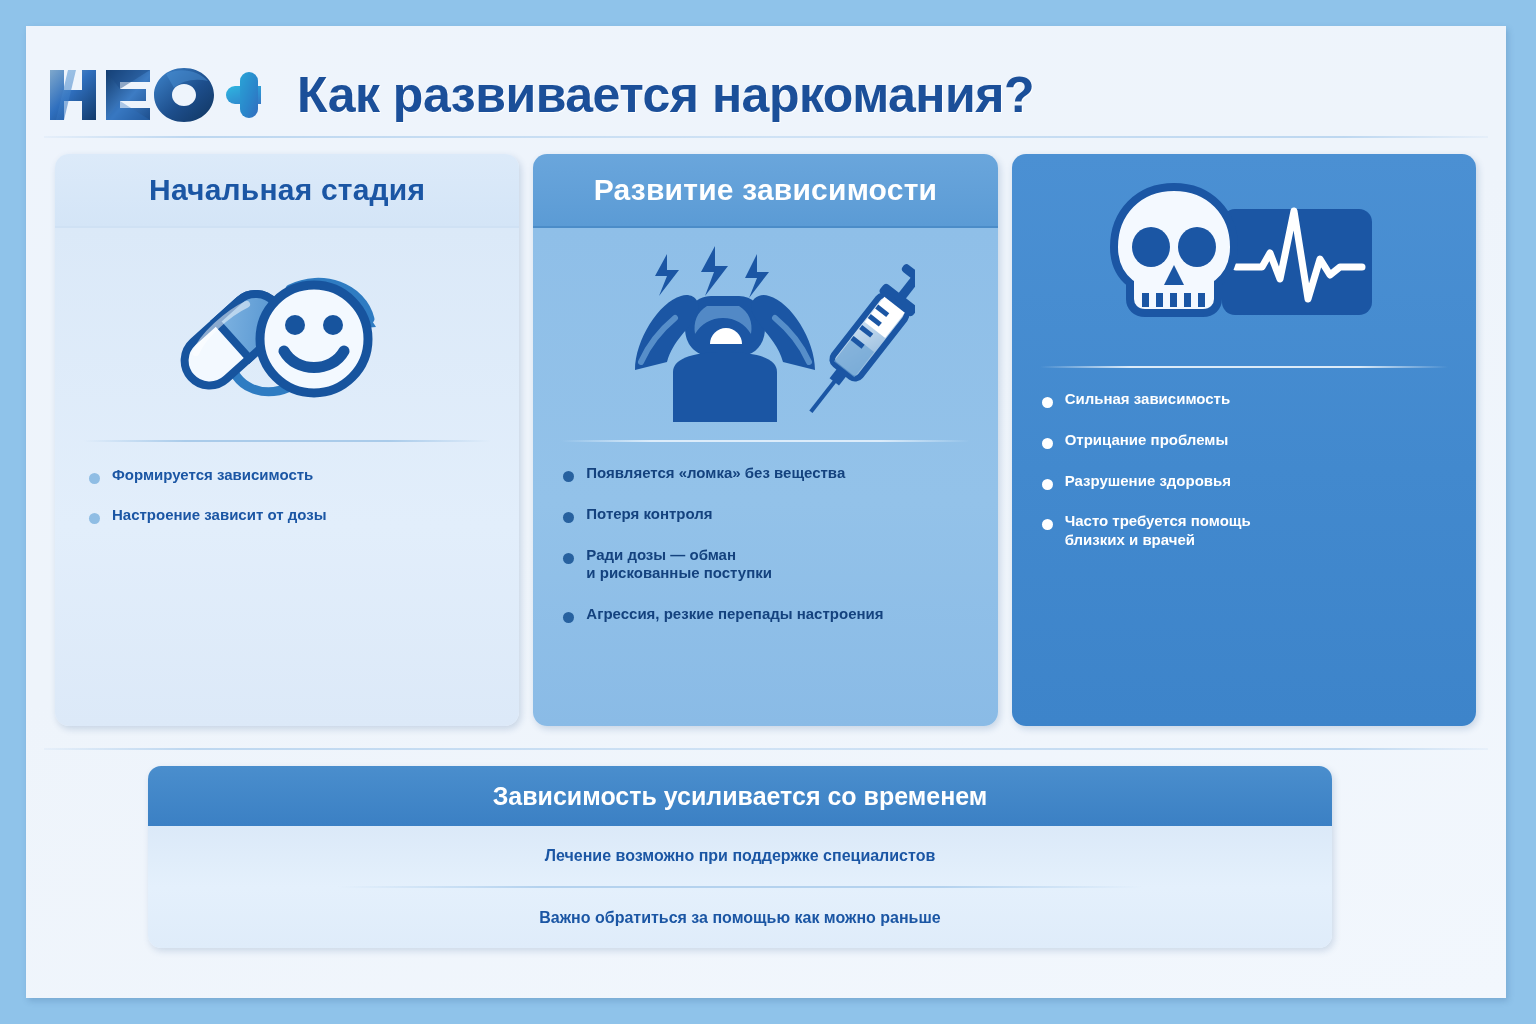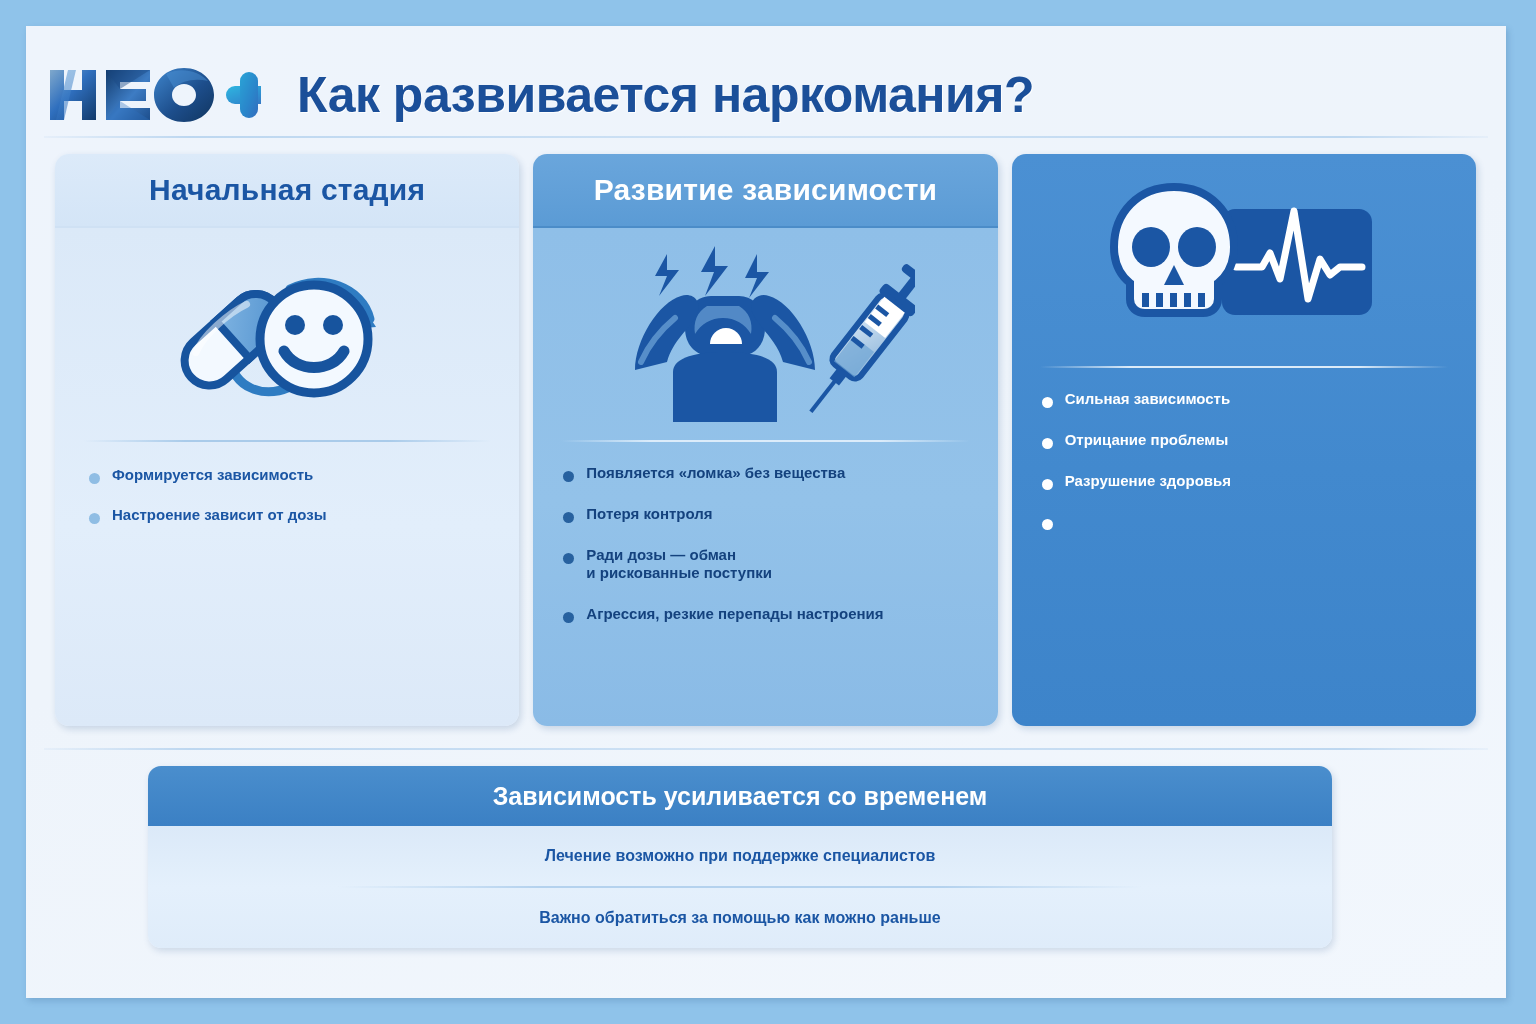--- a/index.html
+++ b/index.html
@@ -401,20 +401,21 @@
             <li>
                 <span class="dot"></span>
                 <span>Отрицание проблемы</span>
               </li>
             <li>
                 <span class="dot"></span>
                 <span>Разрушение здоровья</span>
               </li>
             <li>
                 <span class="dot"></span>
+                <span class="wrap">Часто требуется помощь<br>близких и врачей</span>
               </li>
           </ul>
         </div>
       </div>
 
     </div>
 
     <div class="rule rule-bottom"></div>
 
     <div class="footer">

